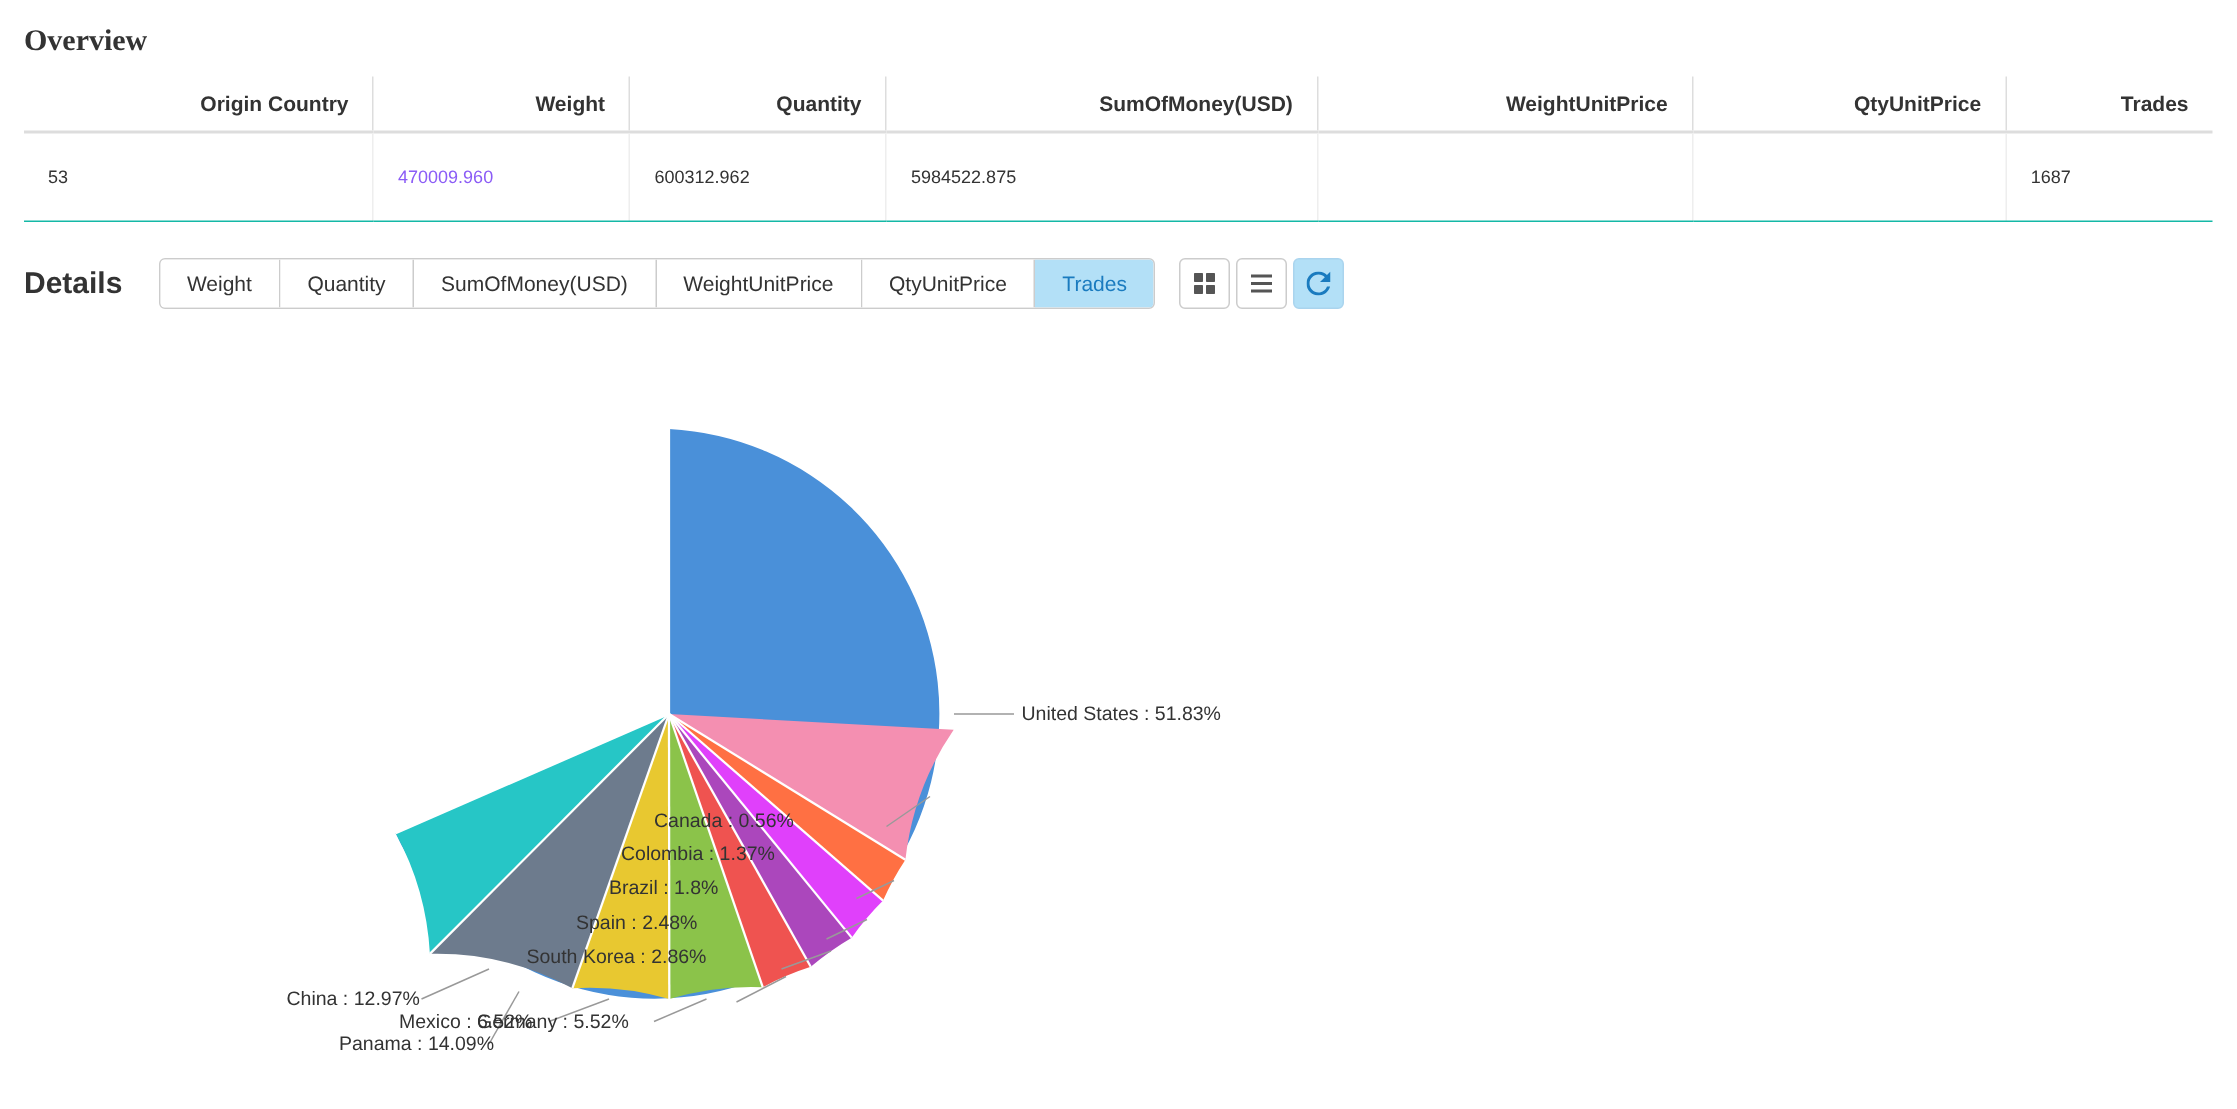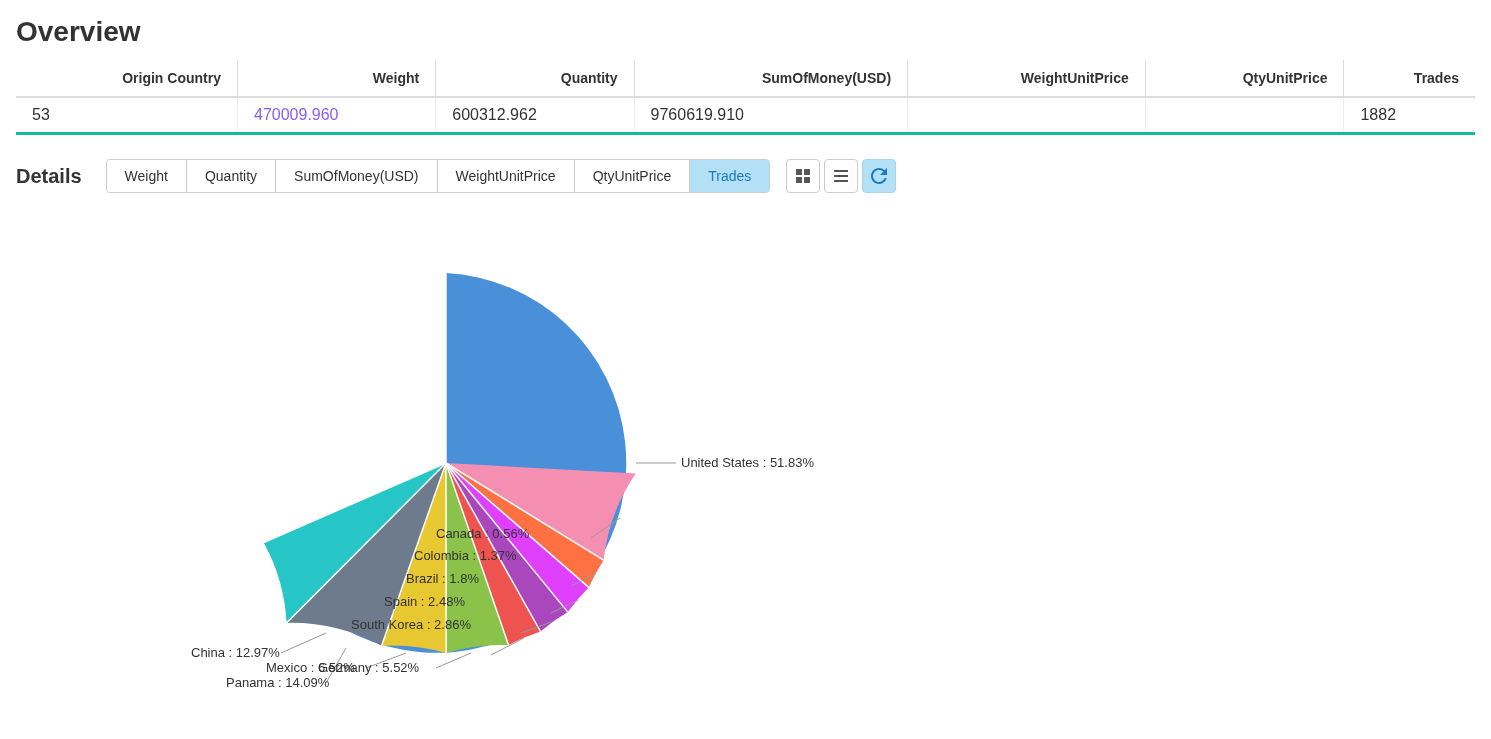--- a/index.html
+++ b/index.html
@@ -1,34 +1,34 @@
 <!DOCTYPE html>
 <html><head>
   <meta charset="utf-8">
   <style>
     * { box-sizing: border-box; margin: 0; padding: 0; }
     body { font-family: Arial, sans-serif; background: #fff; color: #333; font-size: 14px; padding: 16px; }
 
-    .section-title { font-size: 28px; font-weight: bold; margin-bottom: 12px; }
+    .section-title { font-size: 20px; font-weight: bold; margin-bottom: 12px; font-family: Liberation Serif, serif; }
 
     .overview-table { width: 100%; border-collapse: collapse; margin-bottom: 24px; }
     .overview-table th {
       text-align: right;
       padding: 10px 16px;
       border-bottom: 2px solid #ddd;
       border-right: 1px solid #ddd;
       font-weight: bold;
       background: #fff;
       font-size: 14px;
     }
     .overview-table td {
-      padding: 8px 16px;
-      border-bottom: 3px solid #14b8a6;
+      padding: 22px 16px;
+      border-bottom: 1px solid #14b8a6;
       border-right: 1px solid #eee;
-      font-size: 16px;
+      font-size: 12px;
     }
     .overview-table th:last-child, .overview-table td:last-child { border-right: none; }
     .value-orange { color: #8b5cf6; }
 
     .details-header { display: flex; align-items: center; gap: 8px; margin-bottom: 20px; }
     .details-title { font-size: 20px; font-weight: bold; margin-right: 16px; }
 
     .tab-group { display: flex; border: 1px solid #ccc; border-radius: 4px; overflow: hidden; }
     .tab-btn {
       padding: 8px 18px;
@@ -74,24 +74,24 @@
       <th>WeightUnitPrice</th>
       <th>QtyUnitPrice</th>
       <th>Trades</th>
     </tr>
   </thead>
   <tbody>
     <tr>
       <td>53</td>
       <td class="value-orange">470009.960</td>
       <td>600312.962</td>
-      <td>9760619.910</td>
+      <td>5984522.875</td>
       <td></td>
       <td></td>
-      <td>1882</td>
+      <td>1687</td>
     </tr>
   </tbody>
 </table>
 
 <div class="details-header">
   <span class="details-title">Details</span>
   <div class="tab-group">
     <button class="tab-btn">Weight</button>
     <button class="tab-btn">Quantity</button>
     <button class="tab-btn">SumOfMoney(USD)</button>

